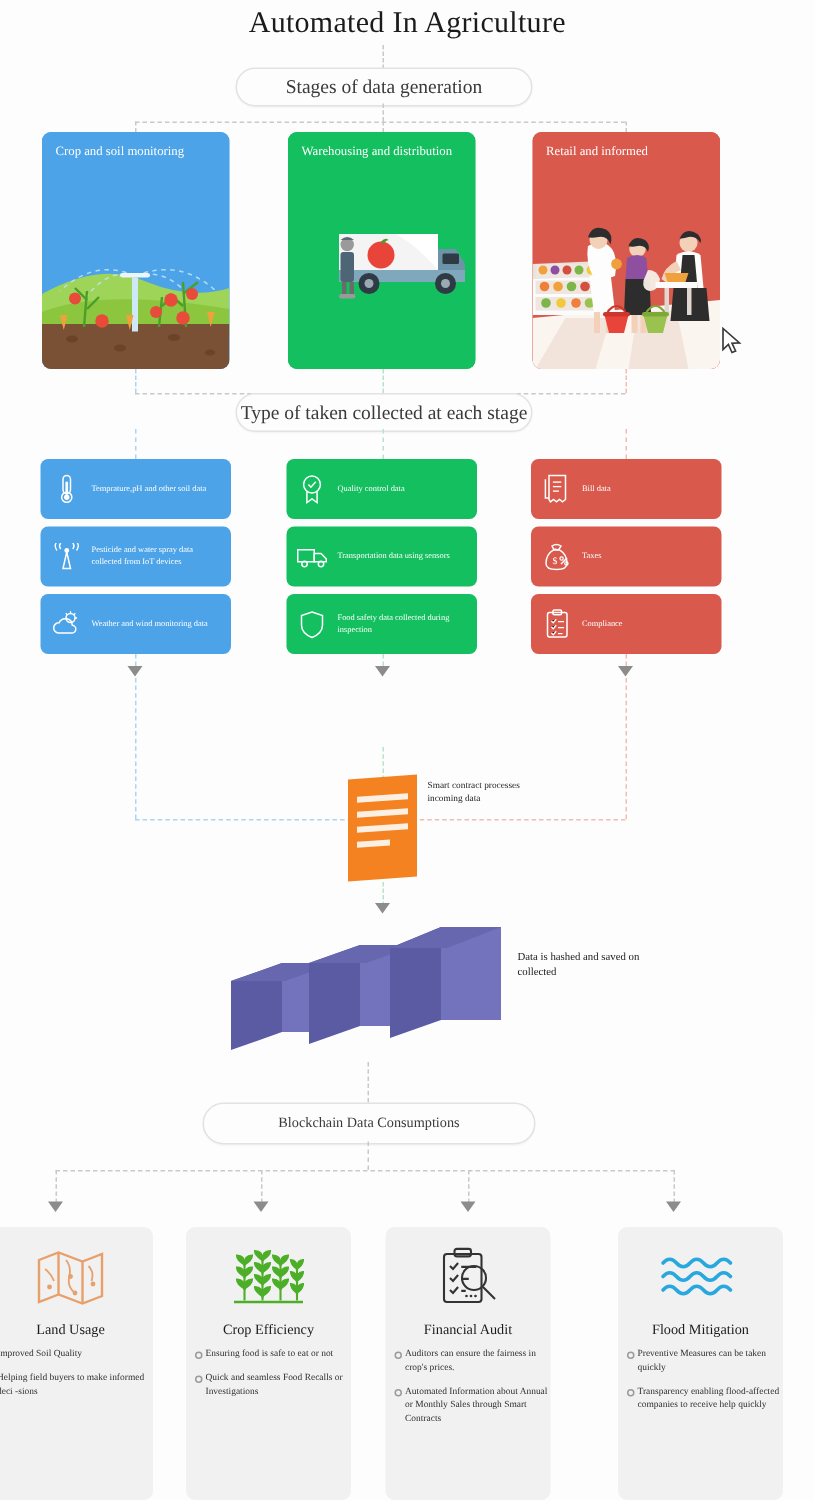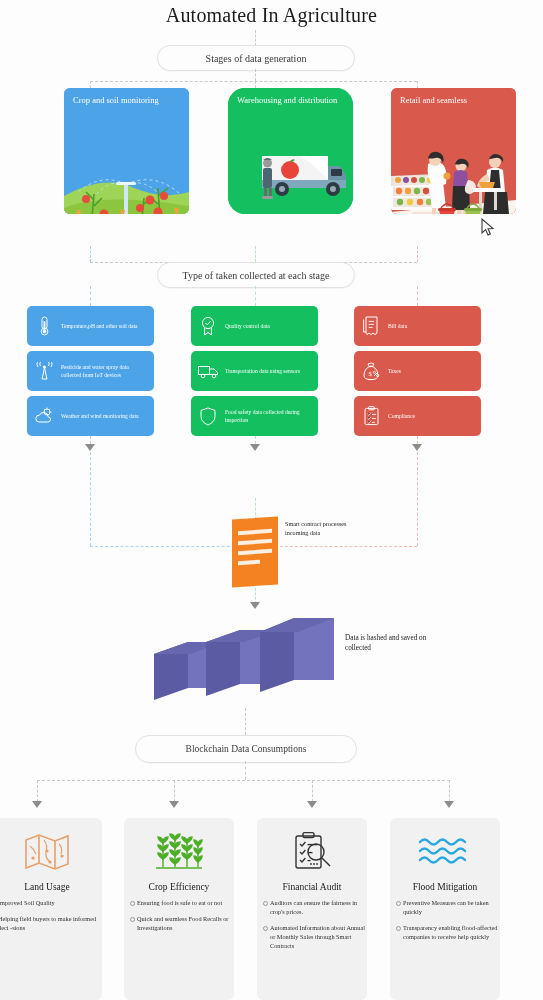--- a/index.html
+++ b/index.html
@@ -35,21 +35,21 @@
     letter-spacing: 0.2px;
   }
 
   
   .pill {
     position: absolute;
     border: 1px solid #e2e2e2;
     background: #fdfdfd;
     border-radius: 16px;
     text-align: center;
-    font-size: 10px;
+    font-size: 13px;
     color: #3a3a3a;
     display: flex;
     align-items: center;
     justify-content: center;
     font-family: "Liberation Serif", serif;
     box-shadow: 0 1px 1px rgba(0,0,0,0.03);
   }
   #pill-stages { left: 157px; top: 45px; width: 196px; height: 24px; }
   #pill-type   { left: 157px; top: 262px; width: 196px; height: 24px; }
   #pill-proc   { left: 157px; top: 474px; width: 196px; height: 24px; }
@@ -78,25 +78,24 @@
     border-right: 5px solid transparent;
     border-top: 7px solid #8c8c8c;
   }
 
   
   .stage-card {
     position: absolute;
     border-radius: 6px;
     overflow: hidden;
     top: 88px;
-    height: 126px;
-    margin-left: 36px;
+    height: 158px;
   }
   #stage-0 { left: 28px;  width: 125px; background: #4da3e8; }
-  #stage-1 { left: 192px; width: 125px; background: #13bf5f; border-radius: 17px; }
+  #stage-1 { left: 192px; width: 125px; background: #13bf5f; }
   #stage-2 { left: 355px; width: 125px; background: #d9594c; }
   .stage-title {
     position: absolute;
     top: 7px; left: 9px;
     right: 8px;
     color: #ffffff;
     font-size: 8.5px;
     line-height: 11px;
     font-family: "Liberation Serif", serif;
   }
@@ -180,21 +179,21 @@
     position: absolute;
     top: 818px;
     height: 182px;
     background: #f1f1f1;
     border-radius: 6px;
     padding: 0;
   }
   #out-0 { left: -8px; width: 110px; }
   #out-1 { left: 124px; width: 110px; }
   #out-2 { left: 257px; width: 110px; }
-  #out-3 { left: 390px; width: 110px; }
+  #out-3 { left: 412px; width: 110px; }
   .out-icon {
     height: 52px;
     display: flex; align-items: center; justify-content: center;
     margin-top: 8px;
   }
   .out-title {
     text-align: center;
     font-size: 9.5px;
     color: #1b1b1b;
     margin-top: 4px;
@@ -372,21 +371,21 @@
       <rect x="103" y="104" width="3" height="18" fill="#e0d8d0"></rect>
       <path d="M88 94 l16 0 l-2 6 l-12 0 z" fill="#f0a13c"></path>
 
       <path d="M48 122 l16 0 l-3 12 l-10 0 z" fill="#e8443a"></path>
       <rect x="47" y="120" width="18" height="3" rx="1.5" fill="#c9372d"></rect>
       <path d="M50 120 q6 -8 12 0" fill="none" stroke="#c9372d" stroke-width="1.4"></path>
       <path d="M74 122 l16 0 l-3 12 l-10 0 z" fill="#9ac24f"></path>
       <rect x="73" y="120" width="18" height="3" rx="1.5" fill="#7ea83a"></rect>
       <path d="M76 120 q6 -8 12 0" fill="none" stroke="#7ea83a" stroke-width="1.4"></path>
     </svg>
-    <div class="stage-title">Retail and seamless</div>
+    <div class="stage-title">Retail and informed</div>
   </div>
 
   <div class="vline blue" style="left:90px;  top:246px; height:16px;"></div>
   <div class="vline green" style="left:255px; top:246px; height:16px;"></div>
   <div class="vline red" style="left:417px; top:246px; height:16px;"></div>
   <div class="hline" style="left:90px; top:262px; width:327px;"></div>
 
   <div class="pill" id="pill-type">Type of taken collected at each stage</div>
 
   <div class="vline blue" style="left:90px;  top:286px; height:20px;"></div>

